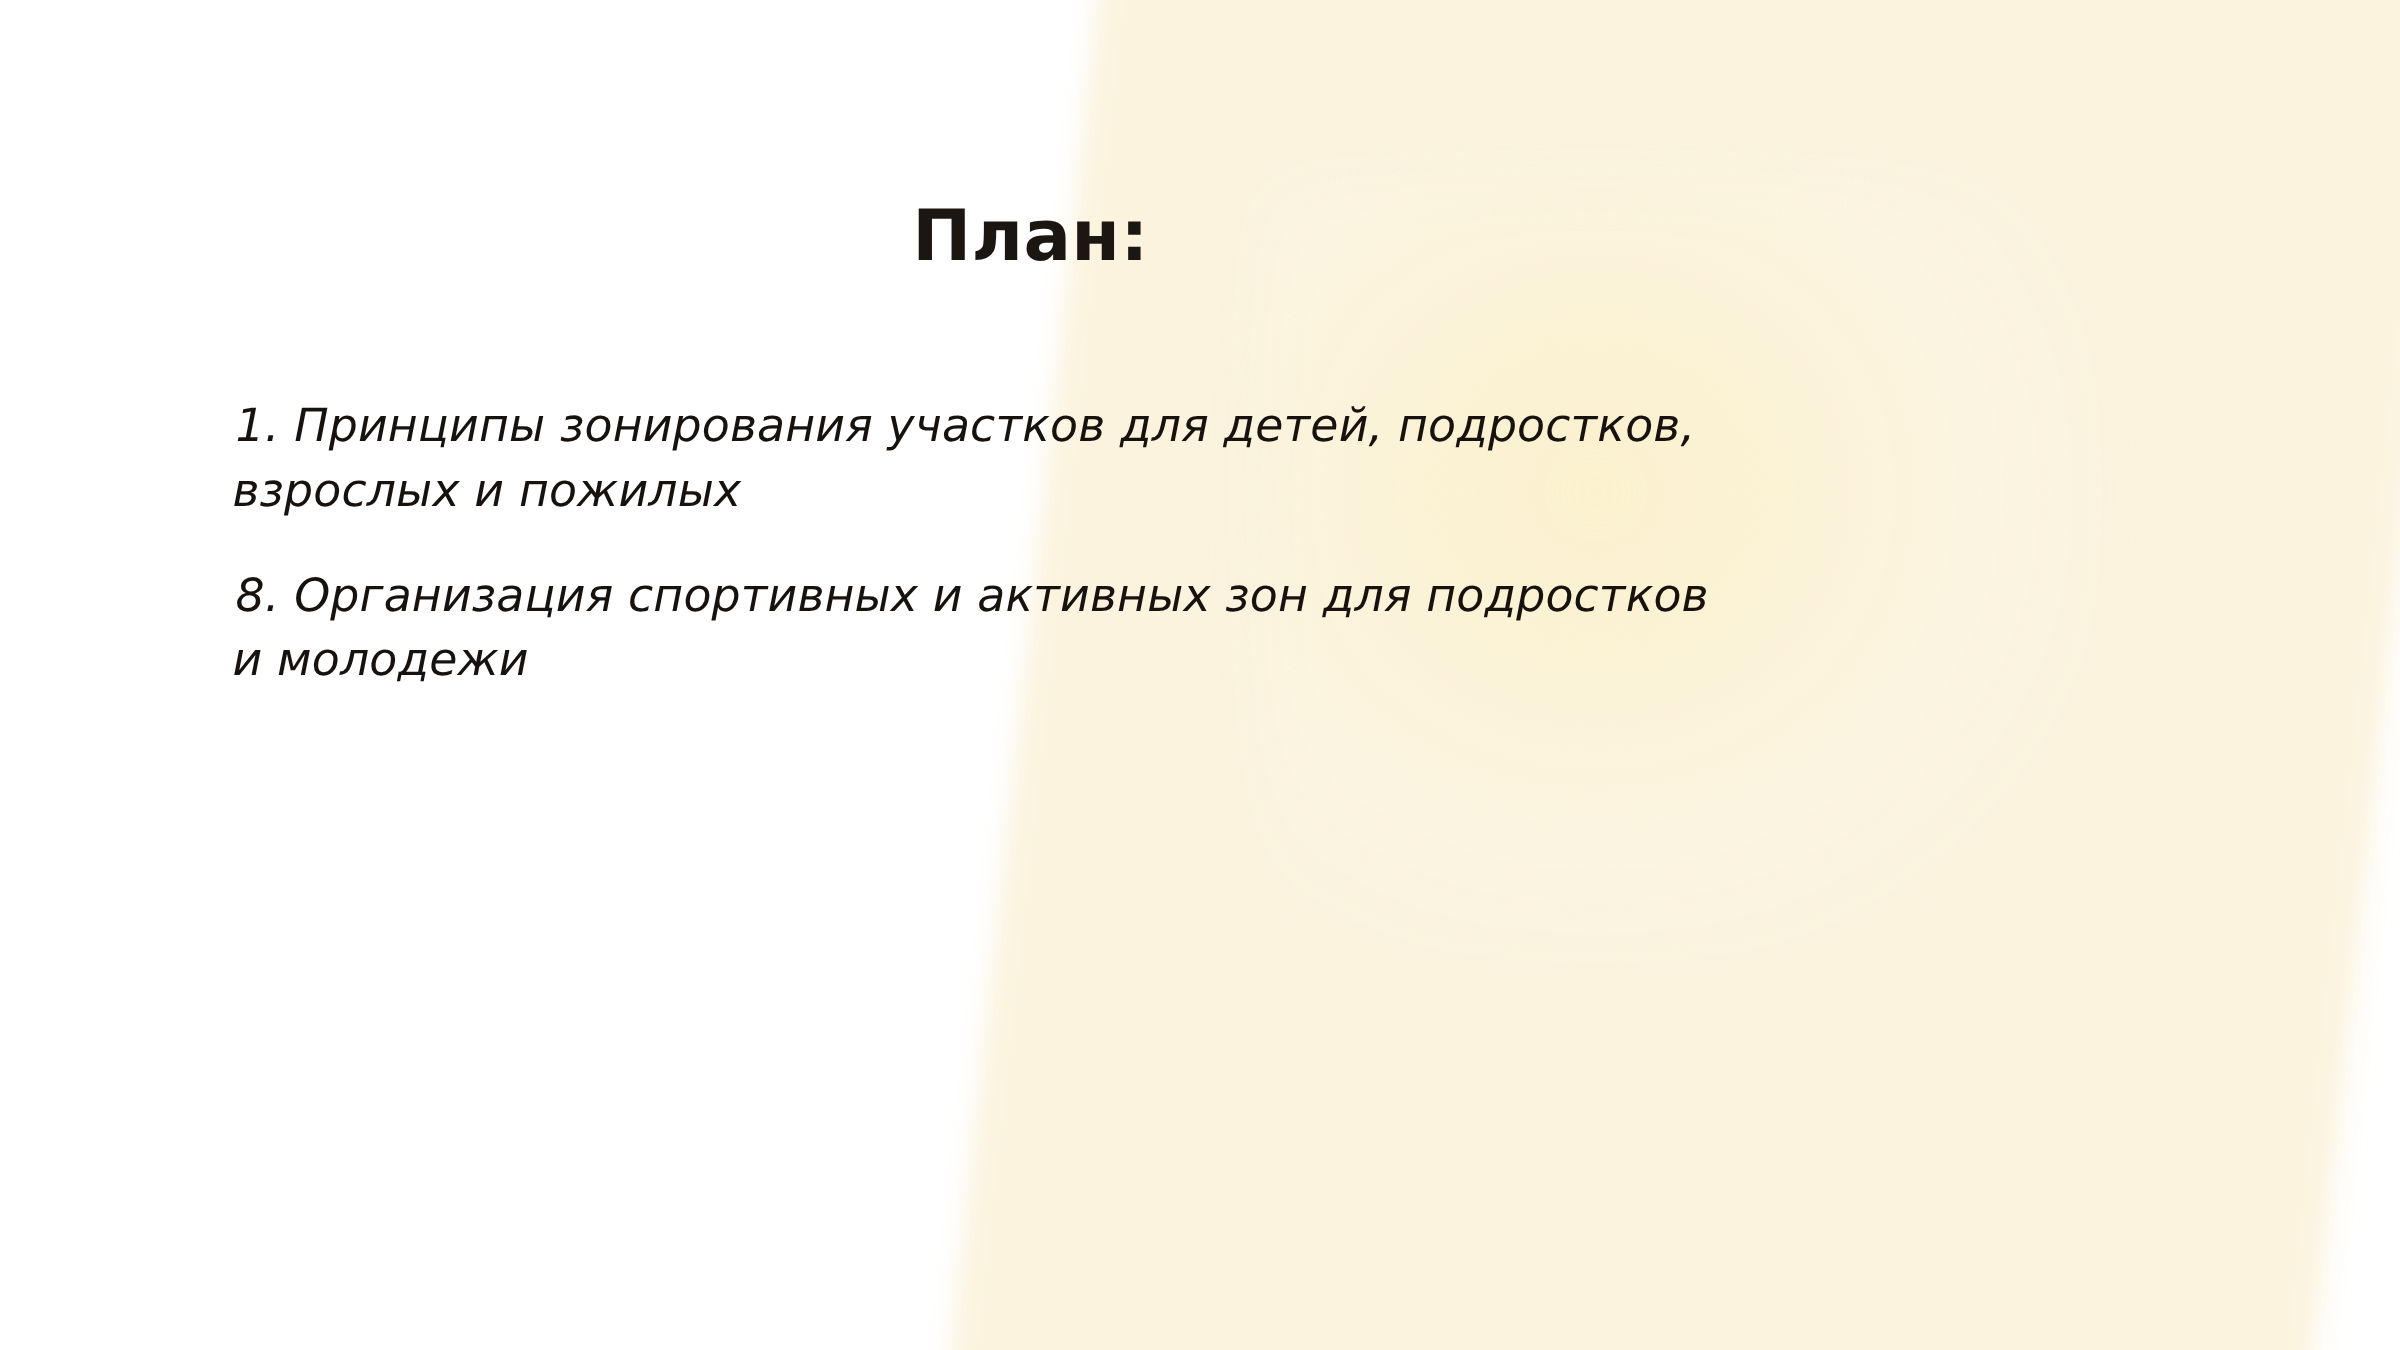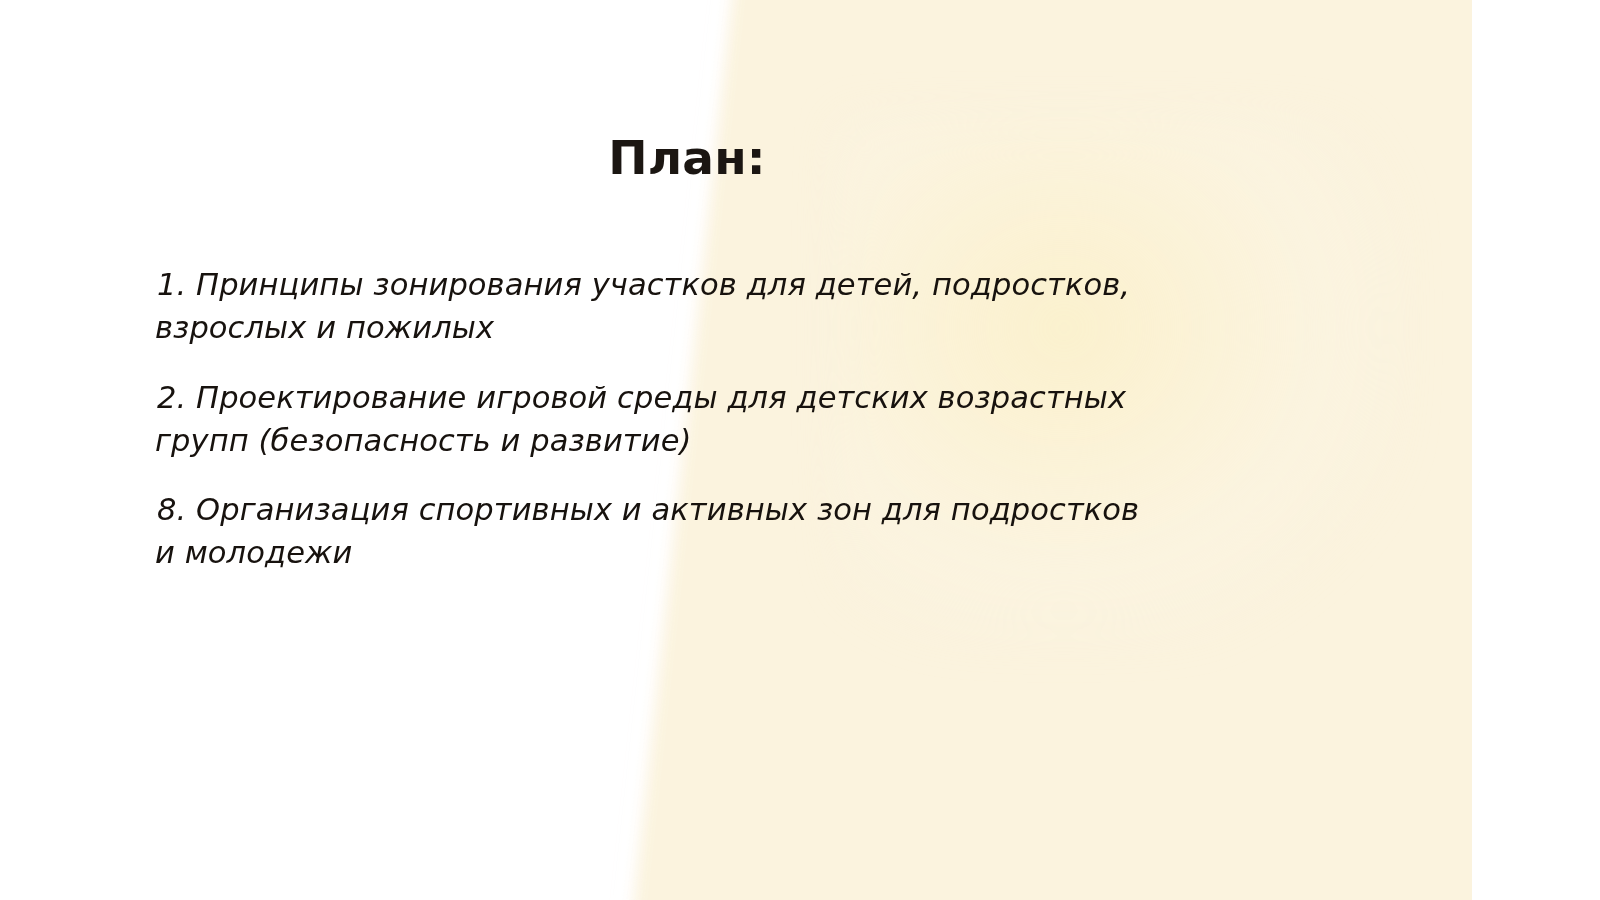--- a/index.html
+++ b/index.html
@@ -3,21 +3,21 @@
 <meta charset="utf-8">
 <title>Plan Slide</title>
 <style>
   html, body {
     margin: 0;
     padding: 0;
     background: #ffffff;
   }
   #slide {
     position: relative;
-    width: 1472px;
+    width: 1600px;
     height: 900px;
     background: #ffffff;
     overflow: hidden;
     font-family: "DejaVu Sans", "Liberation Sans", sans-serif;
   }
 
   
   .bg-shape-layer {
     position: absolute;
     inset: 0;
@@ -110,18 +110,17 @@
     <div class="bg-shape"></div>
     <div class="bg-shape-hilite"></div>
   </div>
 
   <div class="content">
 
     <div class="slide-title">План:</div>
 
     <ul class="plan-list">
       <li class="plan-item">1. Принципы зонирования участков для детей, подростков, взрослых и пожилых</li>
-      <li class="plan-item">2. Проектирование игровой среды для детских возрастных групп (безопасность и развитие)</li>
       <li class="plan-item">8. Организация спортивных и активных зон для подростков и молодежи</li>
     </ul>
 
   </div>
 </div>
 
 </body></html>

